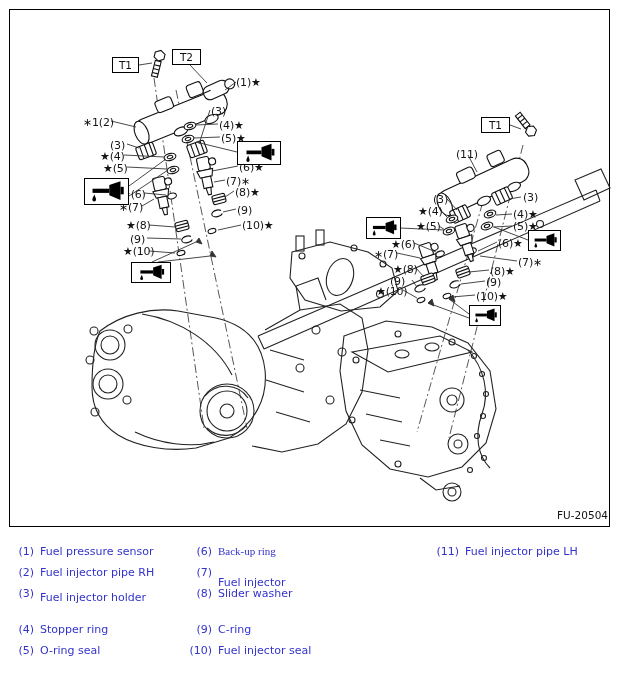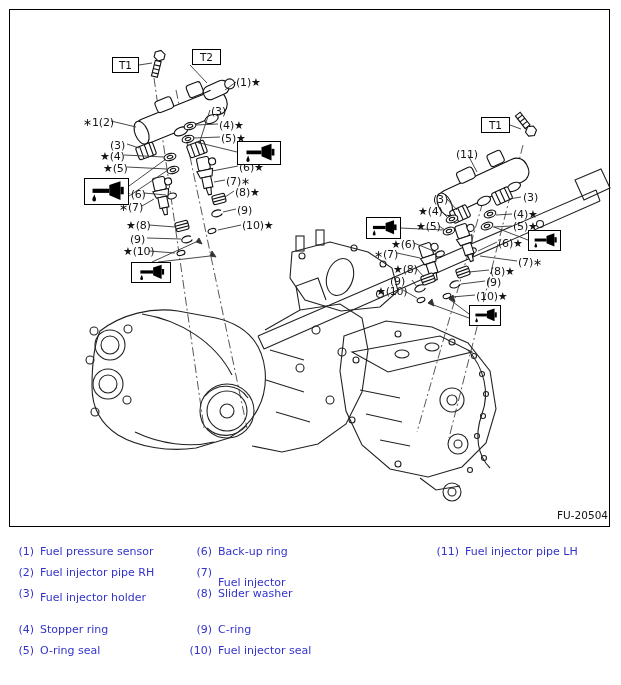--- a/index.html
+++ b/index.html
@@ -247,21 +247,21 @@
       <span class="callout" style="left: 518px; top: 256px;">(7)∗</span>
       <span class="callout" style="left: 393px; top: 263px;">★(8)</span>
       <span class="callout" style="left: 490px; top: 265px;">(8)★</span>
       <span class="callout" style="left: 390px; top: 275px;">(9)</span>
       <span class="callout" style="left: 486px; top: 276px;">(9)</span>
       <span class="callout" style="left: 376px; top: 285px;">★(10)</span>
       <span class="callout" style="left: 476px; top: 290px;">(10)★</span>
     </div>
   <div id="tag-layer">
       <div class="tool-tag" style="left: 112px; top: 57px; width: 27px; height: 16px;">T1</div>
-      <div class="tool-tag" style="left: 172px; top: 49px; width: 29px; height: 16px; margin-left: 20px;">T2</div>
+      <div class="tool-tag" style="left: 172px; top: 49px; width: 29px; height: 16px;">T2</div>
       <div class="tool-tag" style="left: 481px; top: 117px; width: 29px; height: 16px;">T1</div>
     </div>
   <div id="appl-layer">
       <div class="appl" style="left: 237px; top: 141px; width: 44px; height: 24px;">
         <svg viewBox="0 0 44 24" xmlns="http://www.w3.org/2000/svg">
     <polygon points="25,5 37,1 37,21 25,16" fill="#000"></polygon>
     <rect x="37" y="7" width="3.5" height="8" fill="#000"></rect>
     <rect x="7" y="9" width="18" height="4.5" fill="#000"></rect>
     <path d="M9,15 C8,17.5 6.8,19.5 6.8,20.7 A2,2 0 0 0 10.8,20.7 C10.8,19.5 9.8,17.5 9,15 Z" fill="#000"></path>
   </svg>
@@ -315,21 +315,21 @@
       <span class="legend-text" style="left: 40px; top: 545px;">Fuel pressure sensor</span>
       <span class="legend-num" style="left: 10px; width: 24px; top: 566px;">(2)</span>
       <span class="legend-text" style="left: 40px; top: 566px;">Fuel injector pipe RH</span>
       <span class="legend-num" style="left: 10px; width: 24px; top: 587px;">(3)</span>
       <span class="legend-text" style="left: 40px; top: 591px;">Fuel injector holder</span>
       <span class="legend-num" style="left: 10px; width: 24px; top: 623px;">(4)</span>
       <span class="legend-text" style="left: 40px; top: 623px;">Stopper ring</span>
       <span class="legend-num" style="left: 10px; width: 24px; top: 644px;">(5)</span>
       <span class="legend-text" style="left: 40px; top: 644px;">O-ring seal</span>
       <span class="legend-num" style="left: 178px; width: 34px; top: 545px;">(6)</span>
-      <span class="legend-text" style="left: 218px; top: 545px;">Back-up ring</span>
+      <span class="legend-text" style="left: 218px; top: 545px; font-family: Liberation Serif, serif;">Back-up ring</span>
       <span class="legend-num" style="left: 178px; width: 34px; top: 566px;">(7)</span>
       <span class="legend-text" style="left: 218px; top: 566px; margin-top: 10px;">Fuel injector</span>
       <span class="legend-num" style="left: 178px; width: 34px; top: 587px;">(8)</span>
       <span class="legend-text" style="left: 218px; top: 587px;">Slider washer</span>
       <span class="legend-num" style="left: 178px; width: 34px; top: 623px;">(9)</span>
       <span class="legend-text" style="left: 218px; top: 623px;">C-ring</span>
       <span class="legend-num" style="left: 178px; width: 34px; top: 644px;">(10)</span>
       <span class="legend-text" style="left: 218px; top: 644px;">Fuel injector seal</span>
       <span class="legend-num" style="left: 425px; width: 34px; top: 545px;">(11)</span>
       <span class="legend-text" style="left: 465px; top: 545px;">Fuel injector pipe LH</span>

